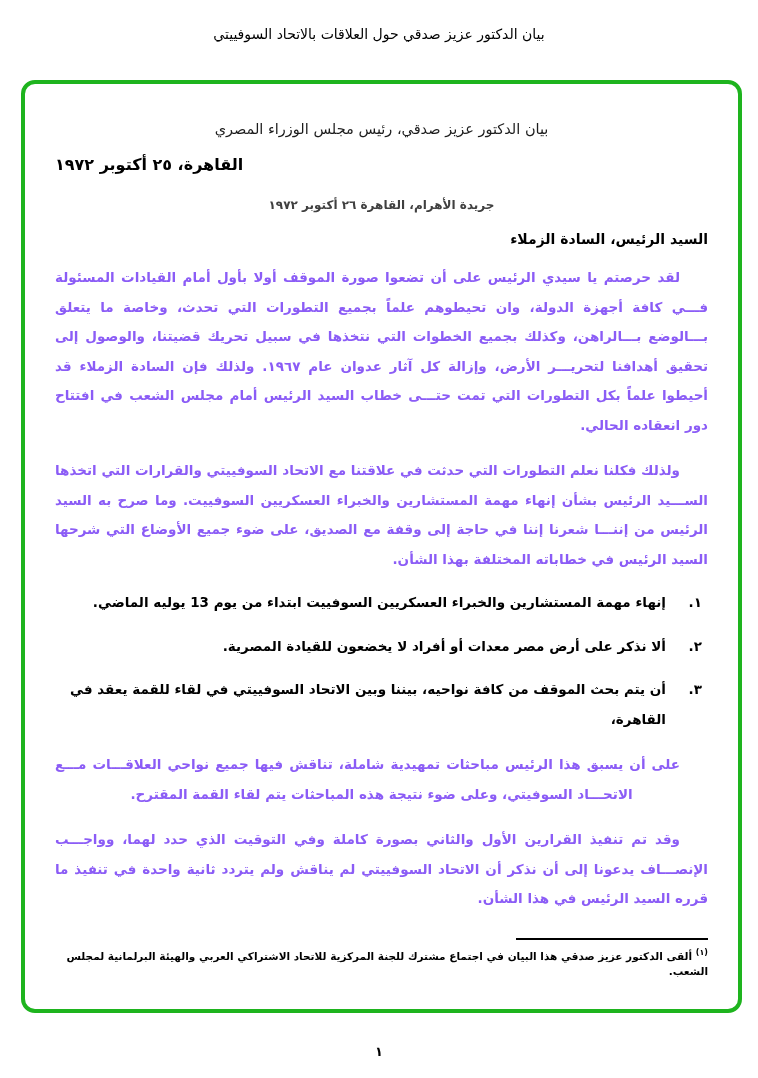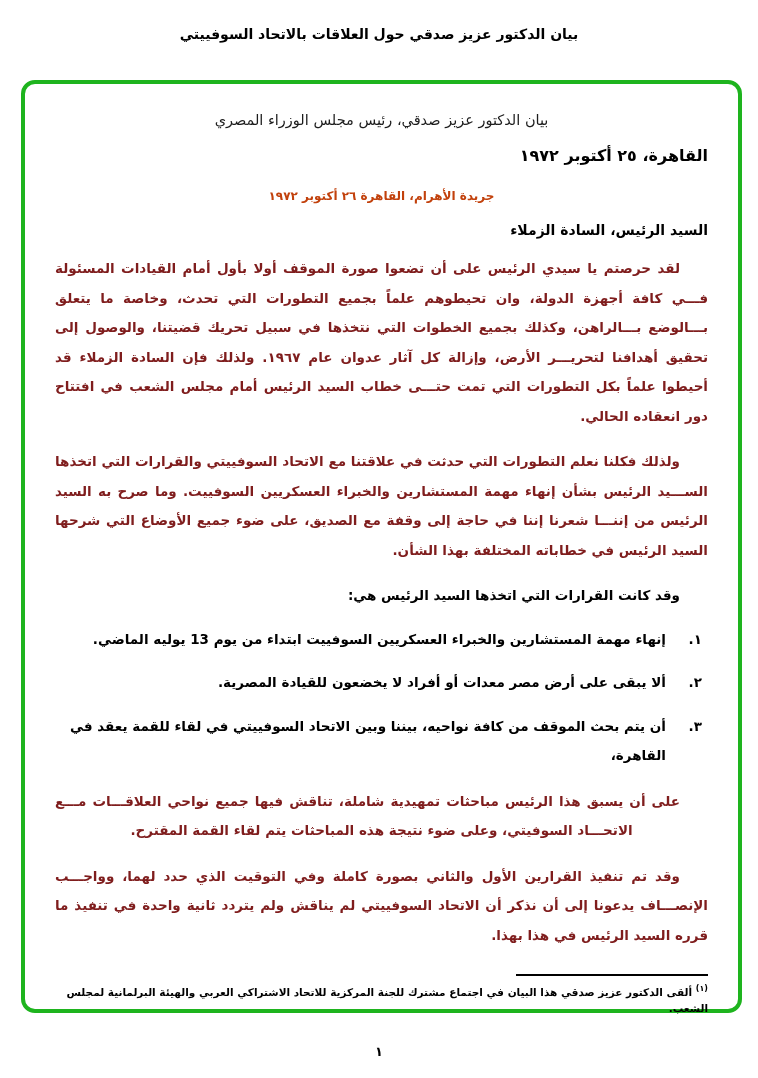--- a/index.html
+++ b/index.html
@@ -15,74 +15,74 @@
     background: #ffffff;
     overflow: hidden;
   }
   .page-header {
     position: absolute;
     top: 26px;
     left: 0;
     width: 100%;
     text-align: center;
     font-size: 14px;
-    font-weight: bold;
+    font-weight: normal;
     color: #000;
     direction: rtl;
   }
   .doc-frame {
     position: absolute;
     left: 21px;
     top: 80px;
     width: 721px;
     height: 933px;
     box-sizing: border-box;
     border: 4px solid #1eb41e;
     border-radius: 14px;
-    padding: 18px 30px 0 30px;
+    padding: 27px 30px 0 30px;
     direction: rtl;
     background: #ffffff;
   }
   .doc-title {
     text-align: center;
     font-size: 14.5px;
     font-weight: normal;
     color: #1c1c1c;
     letter-spacing: 1px;
     line-height: 37px;
   }
   .doc-title sup {
     font-size: 10px;
     letter-spacing: 0;
   }
   .date-line {
-    text-align: right;
+    text-align: left;
     font-size: 16px;
     font-weight: bold;
     margin-top: 7px;
     color: #000;
   }
   .source-line {
     text-align: center;
     font-size: 12px;
     font-weight: bold;
     margin-top: 24px;
-    color: #c2410c;
+    color: #404040;
   }
   .salutation {
     text-align: right;
     font-size: 14px;
     font-weight: bold;
     margin-top: 19px;
     color: #000;
   }
   .para {
     font-size: 13.5px;
     font-weight: bold;
-    color: #7f1d1d;
+    color: #8b5cf6;
     text-align: justify;
     text-indent: 28px;
     line-height: 29.5px;
     margin: 16px 0 0 0;
   }
   .para.center-last {
     text-align-last: center;
   }
   .decisions-intro {
     font-size: 13.5px;
@@ -149,40 +149,39 @@
     <div class="date-line">القاهرة، ٢٥ أكتوبر ١٩٧٢</div>
 
     <div class="source-line">جريدة الأهرام، القاهرة ٢٦ أكتوبر ١٩٧٢</div>
 
     <div class="salutation">السيد الرئيس، السادة الزملاء</div>
 
     <p class="para">لقد حرصتم يا سيدي الرئيس على أن تضعوا صورة الموقف أولا بأول أمام القيادات المسئولة فـــي كافة أجهزة الدولة، وان تحيطوهم علماً بجميع التطورات التي تحدث، وخاصة ما يتعلق بـــالوضع بـــالراهن، وكذلك بجميع الخطوات التي نتخذها في سبيل تحريك قضيتنا، والوصول إلى تحقيق أهدافنا لتحريـــر الأرض، وإزالة كل آثار عدوان عام ١٩٦٧. ولذلك فإن السادة الزملاء قد أحيطوا علماً بكل التطورات التي تمت حتـــى خطاب السيد الرئيس أمام مجلس الشعب في افتتاح دور انعقاده الحالي.</p>
 
     <p class="para">ولذلك فكلنا نعلم التطورات التي حدثت في علاقتنا مع الاتحاد السوفييتي والقرارات التي اتخذها الســـيد الرئيس بشأن إنهاء مهمة المستشارين والخبراء العسكريين السوفييت. وما صرح به السيد الرئيس من إننـــا شعرنا إننا في حاجة إلى وقفة مع الصديق، على ضوء جميع الأوضاع التي شرحها السيد الرئيس في خطاباته المختلفة بهذا الشأن.</p>
 
-    <div class="decisions-intro">وقد كانت القرارات التي اتخذها السيد الرئيس هي:</div>
 
     <div>
       <div class="decision-item">
         <span class="decision-number">١.</span>
         <span class="decision-text">إنهاء مهمة المستشارين والخبراء العسكريين السوفييت ابتداء من يوم 13 يوليه الماضي.</span>
       </div>
       <div class="decision-item">
         <span class="decision-number">٢.</span>
-        <span class="decision-text">ألا يبقى على أرض مصر معدات أو أفراد لا يخضعون للقيادة المصرية.</span>
+        <span class="decision-text">ألا نذكر على أرض مصر معدات أو أفراد لا يخضعون للقيادة المصرية.</span>
       </div>
       <div class="decision-item">
         <span class="decision-number">٣.</span>
         <span class="decision-text">أن يتم بحث الموقف من كافة نواحيه، بيننا وبين الاتحاد السوفييتي في لقاء للقمة يعقد في القاهرة،</span>
       </div>
     </div>
 
     <p class="para center-last">على أن يسبق هذا الرئيس مباحثات تمهيدية شاملة، تناقش فيها جميع نواحي العلاقـــات مـــع الاتحـــاد السوفيتي، وعلى ضوء نتيجة هذه المباحثات يتم لقاء القمة المقترح.</p>
 
-    <p class="para">وقد تم تنفيذ القرارين الأول والثاني بصورة كاملة وفي التوقيت الذي حدد لهما، وواجـــب الإنصـــاف يدعونا إلى أن نذكر أن الاتحاد السوفييتي لم يناقش ولم يتردد ثانية واحدة في تنفيذ ما قرره السيد الرئيس في هذا بهذا.</p>
+    <p class="para">وقد تم تنفيذ القرارين الأول والثاني بصورة كاملة وفي التوقيت الذي حدد لهما، وواجـــب الإنصـــاف يدعونا إلى أن نذكر أن الاتحاد السوفييتي لم يناقش ولم يتردد ثانية واحدة في تنفيذ ما قرره السيد الرئيس في هذا الشأن.</p>
 
     <hr class="footnote-sep">
 
     <div class="footnote"><sup>(١)</sup> <span>ألقى الدكتور عزيز صدقي هذا البيان في اجتماع مشترك للجنة المركزية للاتحاد الاشتراكي العربي والهيئة البرلمانية لمجلس الشعب.</span></div>
 
   </div>
 
   <div class="page-number">١</div>
 
 </div>

